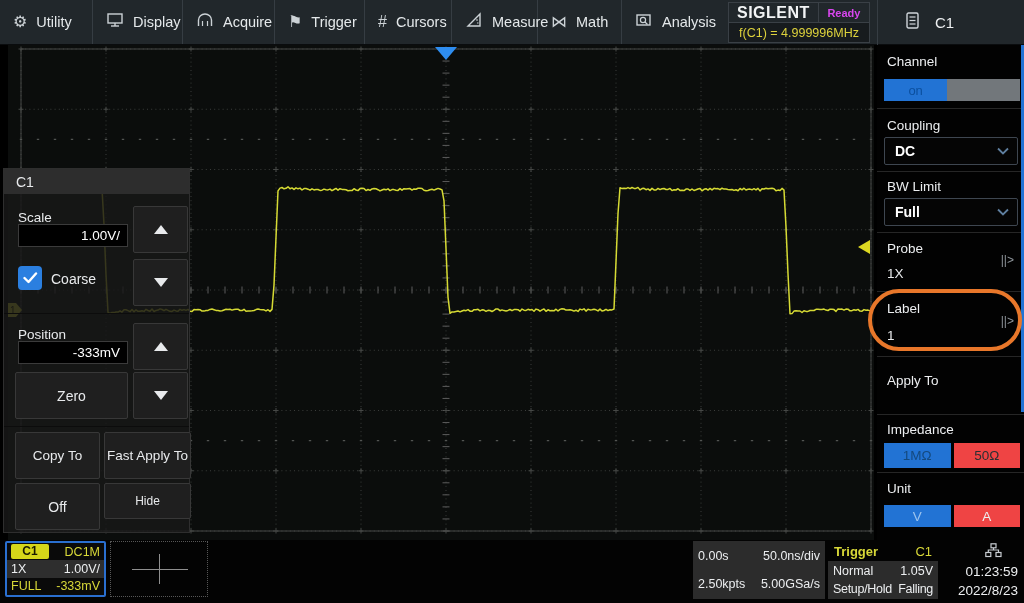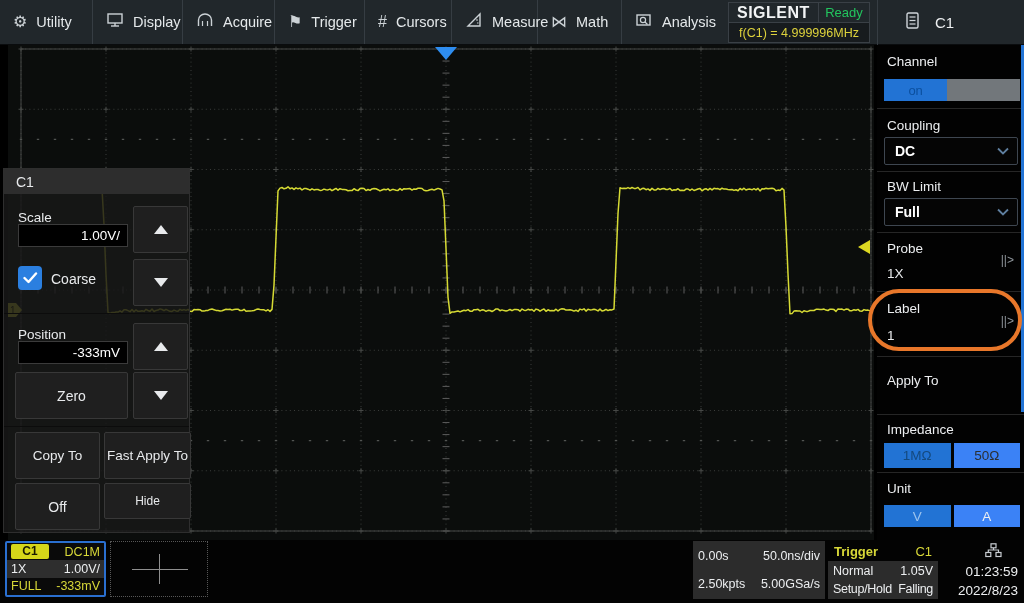--- a/index.html
+++ b/index.html
@@ -12,21 +12,21 @@
   .menu-item { display:flex; align-items:center; gap:9px; padding-left:13px; border-right:1px solid #363d43; cursor:default; }
   .menu-item .glyph { font-size:16px; color:#ccd2d6; line-height:1; }
   .menu-item .mlabel { font-size:14.5px; color:#e4e8ea; }
   .mi-utility{width:93px;} .mi-display{width:90px;} .mi-acquire{width:92px;} .mi-trigger{width:90px;}
   .mi-cursors{width:87px;} .mi-measure{width:86px;} .mi-math{width:84px;} .mi-analysis{width:98px; border-right:none;}
   .micon { flex:0 0 auto; }
 
   .brand-block { position:absolute; left:728px; top:2px; width:142px; height:41px; border:1px solid #3a4046; display:flex; flex-direction:column; }
   .brand-top { flex:1; display:flex; align-items:center; border-bottom:1px solid #3a4046; }
   .brand-name { font-size:16px; font-weight:bold; letter-spacing:0.5px; color:#f2f4f5; padding:0 8px; border-right:1px solid #3a4046; height:100%; display:flex; align-items:center; }
-  .brand-status { flex:1; text-align:center; font-size:13px; color:#22c55e; font-weight:normal; }
+  .brand-status { flex:1; text-align:center; font-size:11px; color:#d946ef; font-weight:bold; }
   .brand-readout { flex:1; display:flex; align-items:center; justify-content:center; font-size:12.5px; color:#ddd23c; background:#171b1e; }
 
   .sb-header { position:absolute; left:877px; top:0; width:147px; height:45px; border-left:1px solid #363d43; display:flex; align-items:center; gap:16px; padding-left:28px; }
   .sb-header .sb-title { font-size:15px; color:#eceef0; }
 
   
   .scope { position:absolute; left:8px; top:45px; width:866px; height:495px; background:#0b0d0c; }
   .scope svg { position:absolute; left:0; top:0; }
   .trig-pos-marker { position:absolute; left:427px; top:2px; width:0; height:0; border-left:11px solid transparent; border-right:11px solid transparent; border-top:13px solid #2e8df0; }
   .trig-level-marker { position:absolute; left:850px; top:195px; width:0; height:0; border-top:7px solid transparent; border-bottom:7px solid transparent; border-right:12px solid #ddd821; }
@@ -49,21 +49,21 @@
   .s-value { position:absolute; left:10px; font-size:13.5px; color:#e8eaec; }
   .toggle { position:absolute; left:7px; width:136px; height:22px; display:flex; }
   .toggle .t-on { flex:1; background:#2273d4; color:#0b4f9e; font-size:13px; display:flex; align-items:center; justify-content:center; }
   .toggle .t-off { flex:1.15; background:#72777b; }
   .dropdown { position:absolute; left:7px; width:134px; height:28px; background:#050505; border:1px solid #3e4650; border-radius:2px; display:flex; align-items:center; padding:0 8px 0 10px; }
   .dropdown .d-val { flex:1; font-size:14px; font-weight:600; color:#fff; }
   .expand-glyph { position:absolute; right:10px; font-size:12px; color:#8f969c; letter-spacing:0px; }
   .seg-row { position:absolute; left:7px; width:136px; height:25px; display:flex; gap:3px; }
   .seg { flex:1; display:flex; align-items:center; justify-content:center; font-size:13.5px; }
   .seg.sel { background:#2273d4; }
-  .seg.unsel { background:#3b82f6; }
+  .seg.unsel { background:#ef4444; }
   .highlight-ring { position:absolute; left:868px; top:289px; width:154px; height:62px; border:4px solid #e8772a; border-radius:31px; pointer-events:none; z-index:30; }
   .scroll-line { position:absolute; left:1021px; top:45px; width:3px; height:367px; background:#2273d4; z-index:5; }
 
   
   .bottombar { position:absolute; left:0; top:540px; width:1024px; height:63px; background:#030303; }
   .ch-box { position:absolute; left:5px; top:1px; width:101px; height:56px; border:2px solid #2a6fd0; border-radius:2px; background:#0a0a0a; display:flex; flex-direction:column; }
   .ch-row { flex:1; display:flex; align-items:center; justify-content:space-between; padding:0 4px; font-size:12.5px; }
   .ch-row.mid { background:#2e2e2e; }
   .ch-badge { background:#d6d619; color:#1a1a00; font-weight:bold; font-size:12px; width:38px; text-align:center; border-radius:2px; line-height:15px; }
   .yel { color:#d8d838; }

